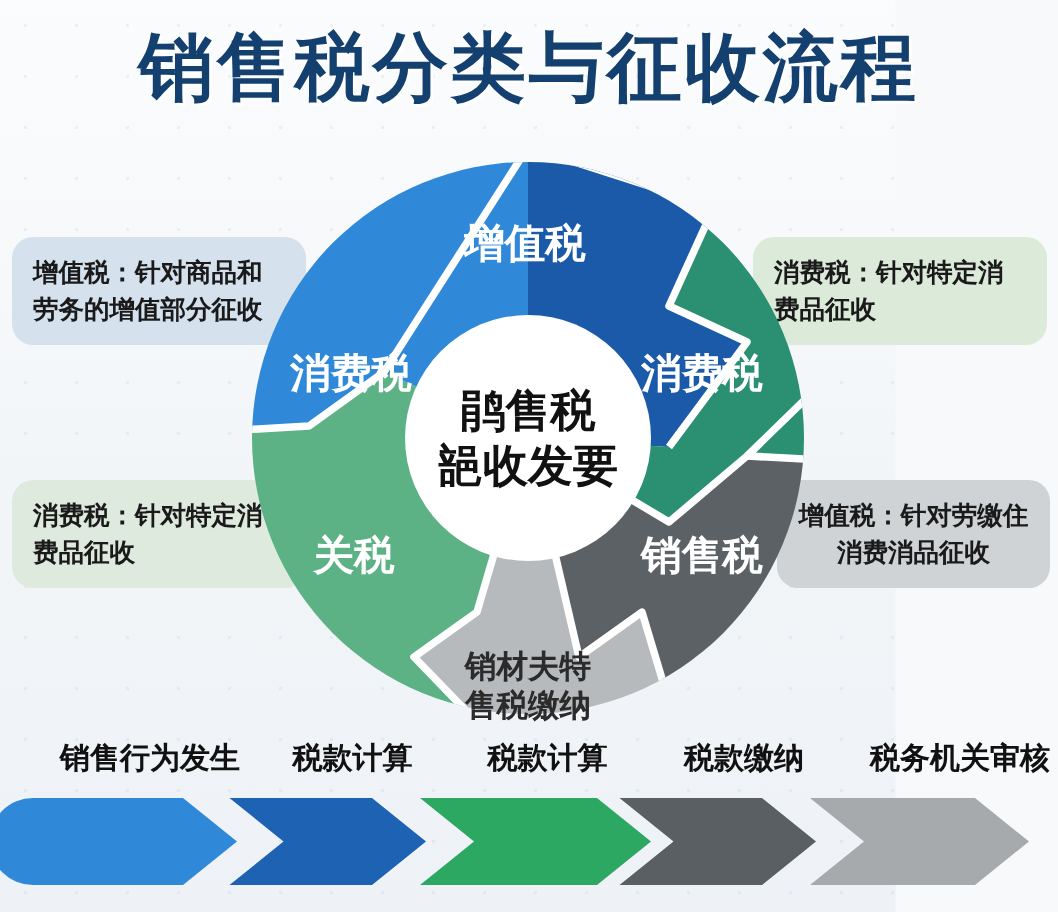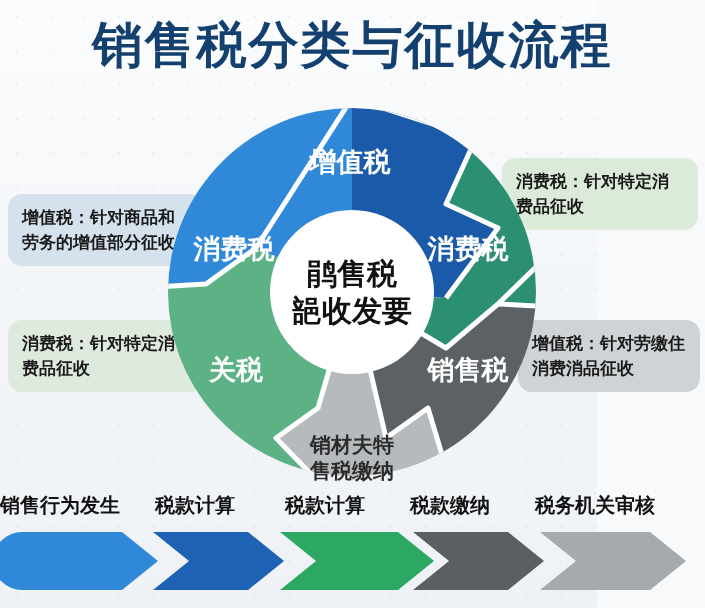--- a/index.html
+++ b/index.html
@@ -34,21 +34,21 @@
   .note{
     position:absolute;
     border-radius:14px;
     padding:11px 14px;
     font-size:17px;
     line-height:25px;
     font-weight:bold;
     color:#1a1a1a;
     box-sizing:border-box;
   }
-  .note-tl{left:8px;top:158px;width:196px;background:#d5e1ed;margin-top:36px;}
+  .note-tl{left:8px;top:158px;width:196px;background:#d5e1ed;}
   .note-bl{left:8px;top:320px;width:196px;background:#dfeade;}
   .note-tr{left:502px;top:158px;width:196px;background:#dcead9;}
   .note-br{left:518px;top:320px;width:182px;background:#cfd3d6;}
 
   
   .donut{position:absolute;left:146px;top:108px;width:412px;height:368px;}
   .donut svg{display:block;width:412px;height:368px;overflow:visible;}
 
   .seg-label{
     font-family:"Liberation Sans","DejaVu Sans",sans-serif;
@@ -68,37 +68,37 @@
     text-anchor:middle;
     dominant-baseline:middle;
   }
 
   
   .flow{position:absolute;left:0;top:492px;width:705px;height:110px;}
   .flow-labels{position:absolute;top:0;left:0;width:705px;height:34px;}
   .flow-label{
     position:absolute;top:0;
     font-size:20px;font-weight:bold;color:#111;
-    white-space:nowrap;text-align:left;
+    white-space:nowrap;text-align:right;
   }
   .flow-arrows{position:absolute;top:36px;left:0;width:705px;height:66px;}
   .flow-arrows svg{display:block;}
 </style>
 </head>
 <body>
 
 <div class="page">
   <div class="texture"></div>
 
   <div class="title" style="color: rgb(20, 64, 111);">销售税分类与征收流程</div>
 
   <div class="note note-tl" style="background: rgb(213, 225, 237);">增值税：针对商品和劳务的增值部分征收</div>
   <div class="note note-bl" style="background: rgb(223, 234, 222);">消费税：针对特定消费品征收</div>
   <div class="note note-tr" style="background: rgb(220, 234, 217);">消费税：针对特定消费品征收</div>
-  <div class="note note-br" style="background: rgb(207, 211, 214);">增值税：针对劳缴住消费消品征收</div>
+  <div class="note note-br" style="background: rgb(207, 211, 214); text-align: center;">增值税：针对劳缴住消费消品征收</div>
 
   <div class="donut">
     <svg viewBox="0 0 412 368">
       <defs>
         <clipPath id="ringclip">
           <circle cx="206" cy="184" r="184"></circle>
         </clipPath>
       </defs>
 
       <g clip-path="url(#ringclip)">

